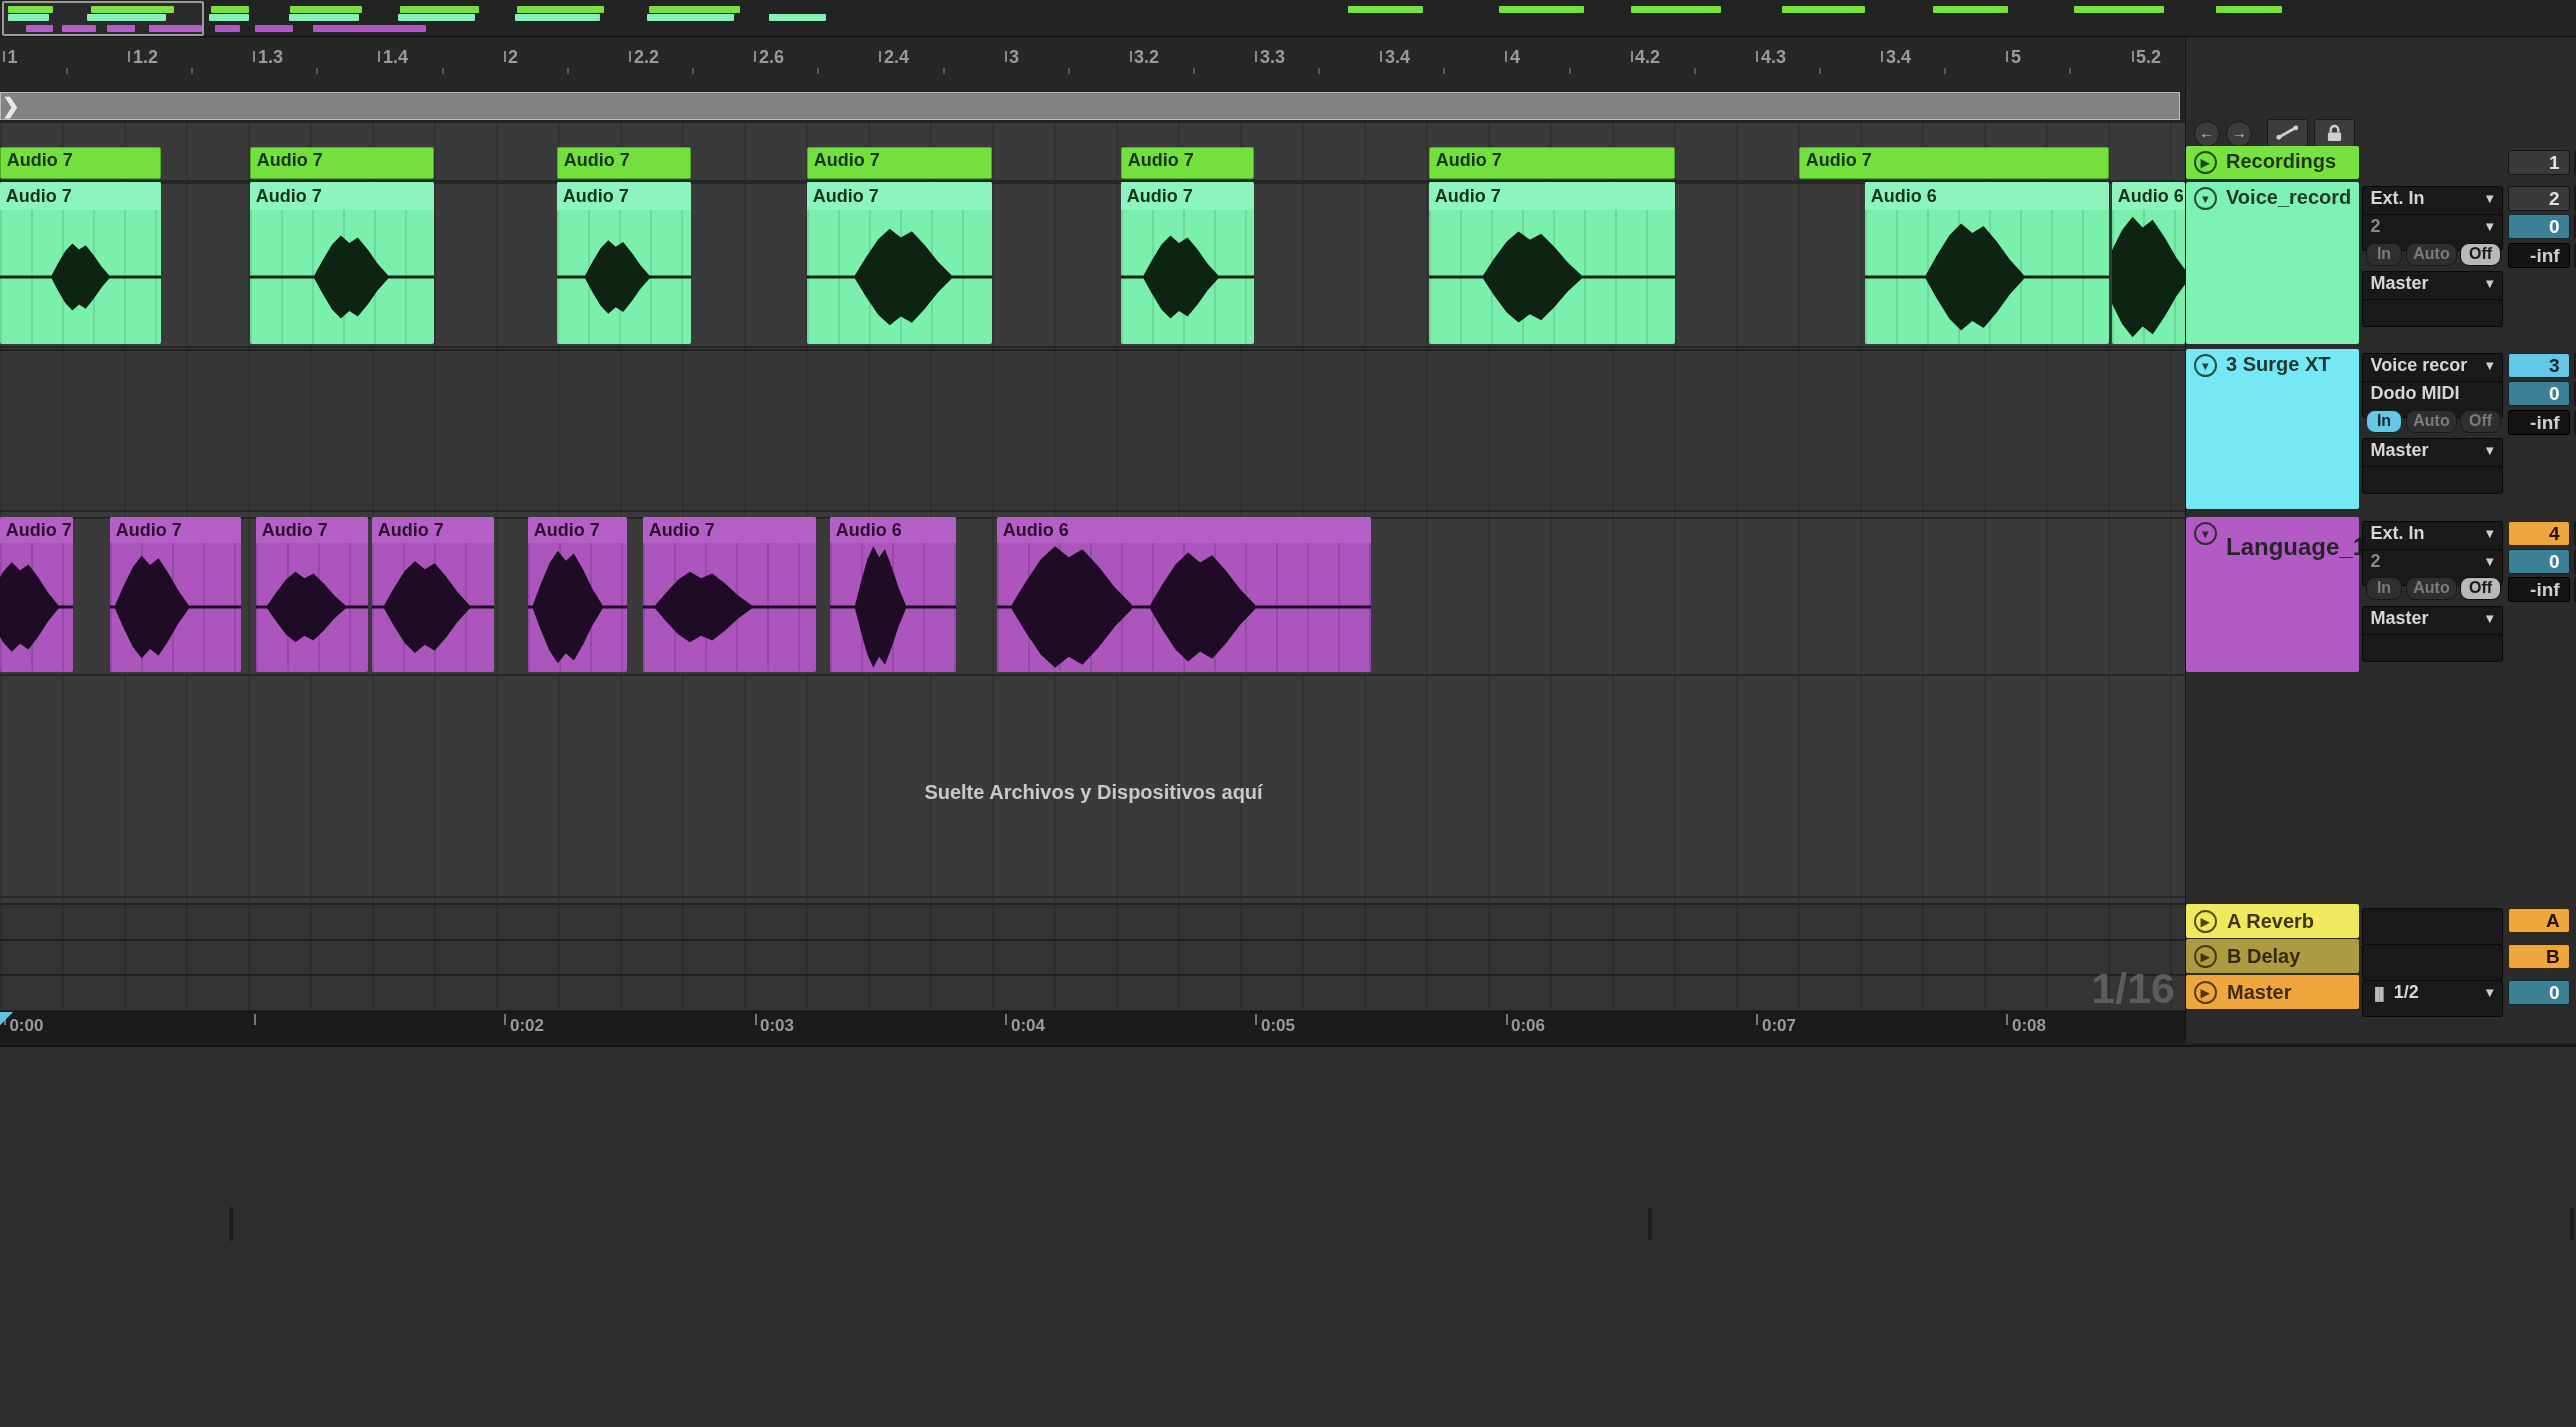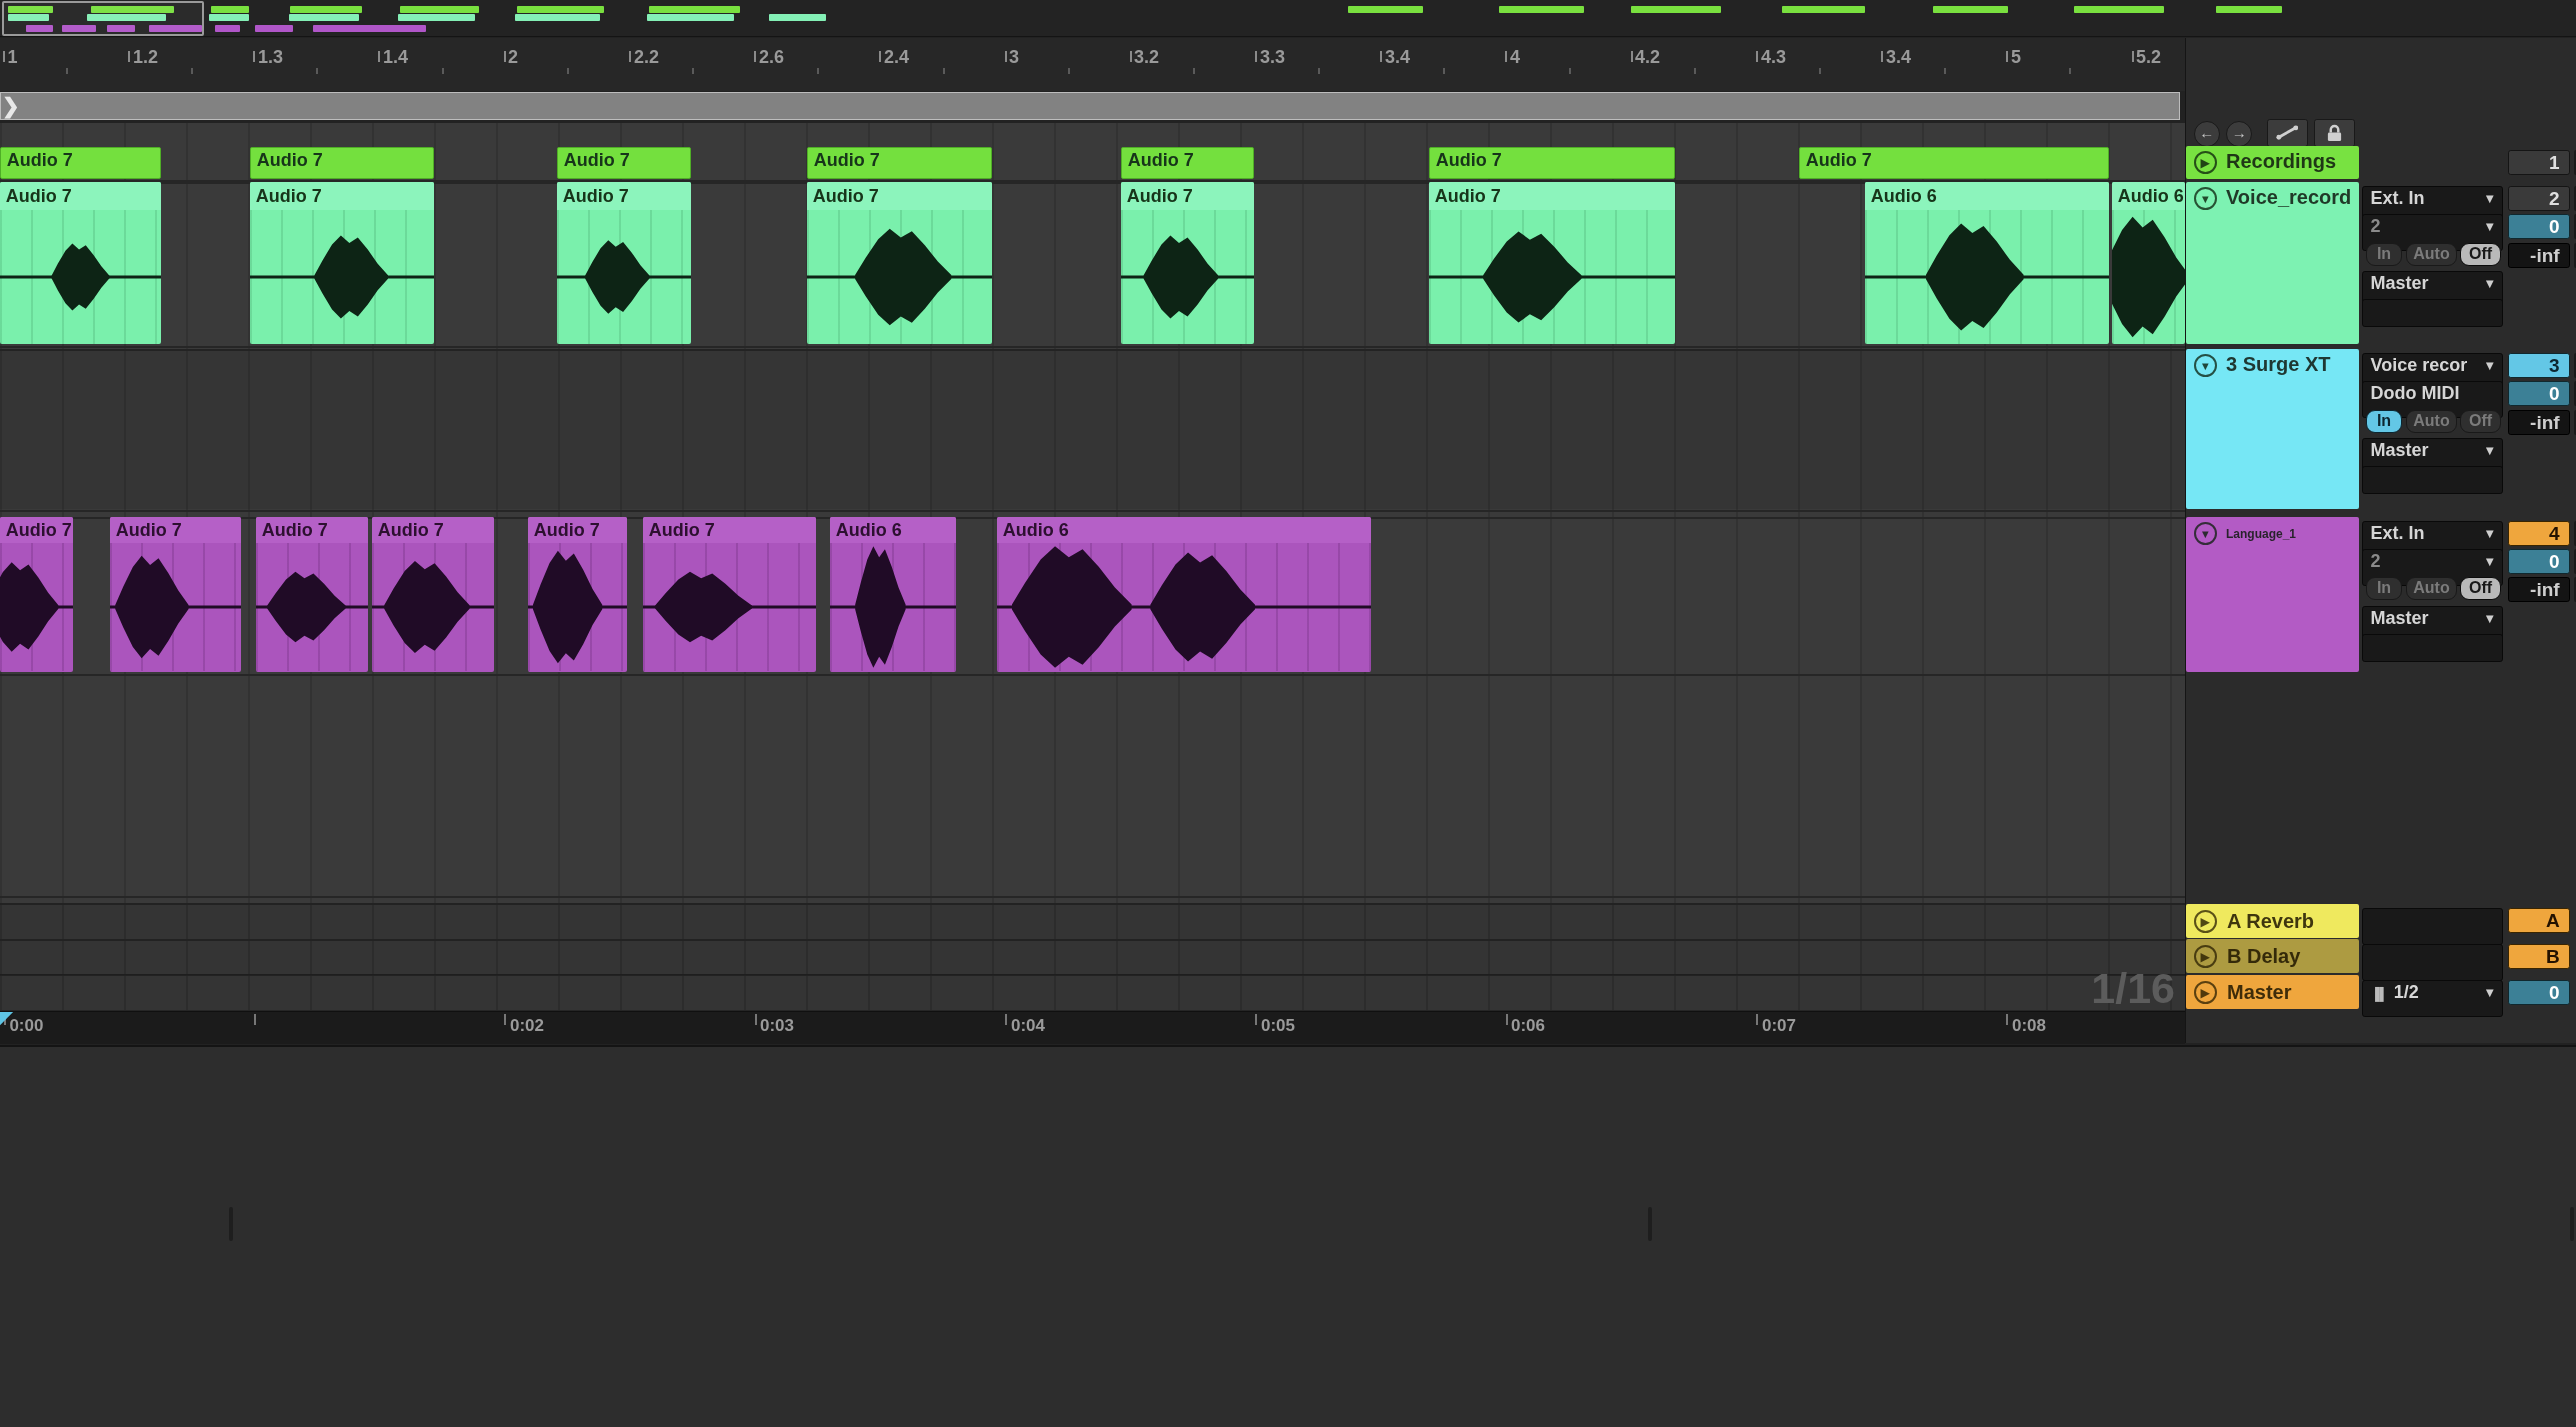--- a/index.html
+++ b/index.html
@@ -307,20 +307,21 @@
         <div style="position: absolute; left: 0px; top: 0px; width: 100%; height: 26.4px; background: rgb(181, 96, 199);"></div>
         <div class="clip-label" style="position: absolute; left: 0px; top: 0px; color: rgb(45, 16, 48);">Audio 6</div>
         <div style="position: absolute; left: 0px; top: 26.4px; width: 100%; height: 128px; background: repeating-linear-gradient(90deg, rgba(40, 0, 50, 0.15) 0px, rgba(40, 0, 50, 0.15) 1.9px, transparent 1.9px, transparent 31px);">
           <div style="position: absolute; left: 0px; top: 0px; width: 100%; height: 100%;"><svg width="100%" height="100%" viewBox="0 0 100 100" preserveAspectRatio="none">
               <line x1="0" y1="50" x2="100" y2="50" stroke="#200b26" stroke-width="3" vector-effect="non-scaling-stroke"></line>
               <polygon points="4.000000000000001,48.1 7.5200000000000005,31 11.68,12.950000000000003 15.52,2.5 19.2,11.050000000000004 22.88,4.875 27.200000000000003,18.65 31.520000000000003,34.8 36,48.1 36,51.9 31.520000000000003,65.2 27.200000000000003,81.35 22.88,95.125 19.2,88.94999999999999 15.52,97.5 11.68,87.05 7.5200000000000005,69 4.000000000000001,51.9" fill="#200b26"></polygon>
               <polygon points="41,48.3 44.080000000000005,33 47.720000000000006,16.85 51.080000000000005,7.5 54.300000000000004,15.150000000000006 57.52,9.625 61.30000000000001,21.949999999999996 65.08,36.4 69,48.3 69,51.7 65.08,63.6 61.30000000000001,78.05000000000001 57.52,90.375 54.300000000000004,84.85 51.080000000000005,92.5 47.720000000000006,83.15 44.080000000000005,67 41,51.7" fill="#200b26"></polygon>
             </svg></div>
         </div>
       </div>
+      <div style="position: absolute; left: 735px; top: 658px; width: 717px; text-align: center; font-size: 20px; font-weight: 700; color: rgb(201, 201, 201);">Suelte Archivos y Dispositivos aquí</div>
       <div style="position: absolute; left: 2081px; top: 841px; width: 94px; text-align: right; font-size: 43px; font-weight: 700; color: rgb(92, 92, 92);">1/16</div>
     </div>
   <div id="timeruler" class="abs" style="left:0;top:1011px;width:2185px;height:32px;background:#1b1b1b;border-top:1.9px solid #101010;">
       <div style="position: absolute; left: 3.8px; top: 1.9px; width: 1.9px; height: 11.3px; background: rgb(119, 119, 119);"></div>
       <div style="position: absolute; left: 9.4px; top: 3.8px; font-size: 17px; font-weight: 700; color: rgb(154, 154, 154);">0:00</div>
       <div style="position: absolute; left: 254px; top: 1.9px; width: 1.9px; height: 11.3px; background: rgb(119, 119, 119);"></div>
       <div style="position: absolute; left: 260px; top: 3.8px; font-size: 17px; font-weight: 700; color: #3b82f6; margin-top: 40px;">0:01</div>
       <div style="position: absolute; left: 504px; top: 1.9px; width: 1.9px; height: 11.3px; background: rgb(119, 119, 119);"></div>
       <div style="position: absolute; left: 510px; top: 3.8px; font-size: 17px; font-weight: 700; color: rgb(154, 154, 154);">0:02</div>
       <div style="position: absolute; left: 755px; top: 1.9px; width: 1.9px; height: 11.3px; background: rgb(119, 119, 119);"></div>
@@ -390,21 +391,21 @@
       <div class="mixbox" style="position: absolute; left: 176px; top: 400px;">Master<span class="dd">▼</span></div>
       <div class="mixbox" style="position: absolute; left: 176px; top: 428px; height: 28px;"></div>
       <div class="numbox" style="position: absolute; left: 322px; top: 315px; background: rgb(99, 199, 230); color: rgb(12, 38, 48); border: 1.9px solid rgb(16, 40, 46);">3</div>
       <div style="position: absolute; left: 388px; top: 315px; width: 7.5px; height: 24.5px; background: rgb(26, 26, 26); border-radius: 1.9px;"></div>
       <div class="numbox" style="position: absolute; left: 322px; top: 343px; background: rgb(60, 128, 150); color: rgb(255, 255, 255); border: 1.9px solid rgb(16, 40, 46);">0</div>
       <div style="position: absolute; left: 388px; top: 343px; width: 7.5px; height: 24.5px; background: rgb(26, 26, 26); border-radius: 1.9px;"></div>
       <div class="numbox" style="position: absolute; left: 322px; top: 372px; background: rgb(20, 20, 20); color: rgb(207, 207, 207); border: 1.9px solid rgb(0, 0, 0);">-inf</div>
       <div style="position: absolute; left: 388px; top: 372px; width: 7.5px; height: 24.5px; background: rgb(26, 26, 26); border-radius: 1.9px;"></div>
       <div style="position: absolute; left: 0px; top: 479px; width: 173px; height: 155px; background: rgb(179, 91, 197); border-radius: 1.9px;">
         <div style="position: absolute; left: 7.5px; top: 4.7px; width: 23.6px; height: 23.6px; border-radius: 50%; border: 2.4px solid rgba(10, 30, 10, 0.75); box-sizing: border-box; text-align: center;"><span style="color:rgba(10,30,10,0.8);font-size:11.3px;line-height:18px;display:inline-block;">▼</span></div>
-        <div style="position: absolute; left: 40px; top: 10px; font-size: 12px; font-weight: 700; color: rgba(15, 25, 15, 0.85); white-space: nowrap;">Language_1</div>
+        <div style="position: absolute; left: 40px; top: 16px; font-size: 24px; font-weight: 700; color: rgba(15, 25, 15, 0.85); white-space: nowrap;">Language_1</div>
       </div>
       <div class="mixbox" style="position: absolute; left: 176px; top: 483px;">Ext. In<span class="dd">▼</span></div>
       <div class="mixbox" style="position: absolute; left: 176px; top: 511px; color: rgb(138, 138, 138);">2<span class="dd">▼</span></div>
       <div class="monbtn" style="position: absolute; left: 180px; top: 539px; width: 36px;">In</div>
       <div class="monbtn" style="position: absolute; left: 220px; top: 539px; width: 51px;">Auto</div>
       <div class="monbtn" style="position: absolute; left: 274px; top: 539px; width: 41px; background: rgb(185, 185, 185); color: rgb(25, 25, 25); border-color: rgb(12, 12, 12);">Off</div>
       <div class="mixbox" style="position: absolute; left: 176px; top: 568px;">Master<span class="dd">▼</span></div>
       <div class="mixbox" style="position: absolute; left: 176px; top: 596px; height: 28px;"></div>
       <div class="numbox" style="position: absolute; left: 322px; top: 483px; background: rgb(239, 166, 61); color: rgb(36, 18, 0); border: 1.9px solid rgb(58, 37, 0);">4</div>
       <div style="position: absolute; left: 388px; top: 483px; width: 7.5px; height: 24.5px; background: rgb(26, 26, 26); border-radius: 1.9px;"></div>

